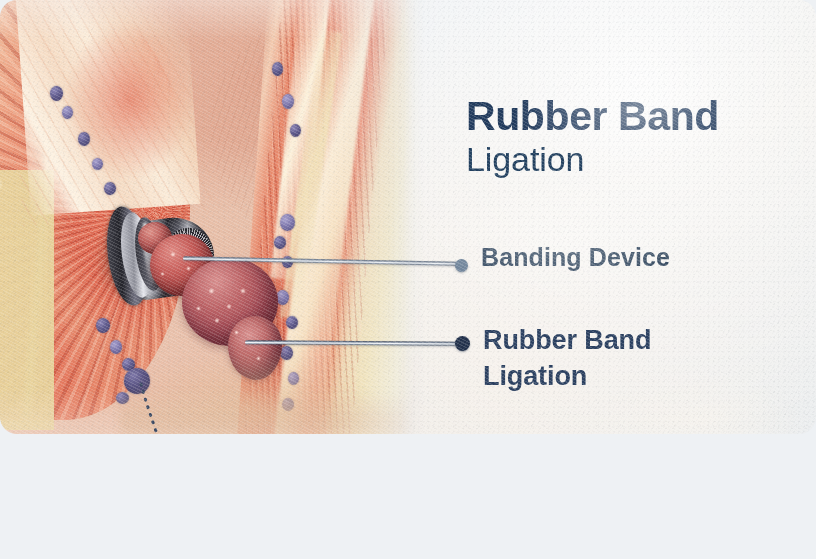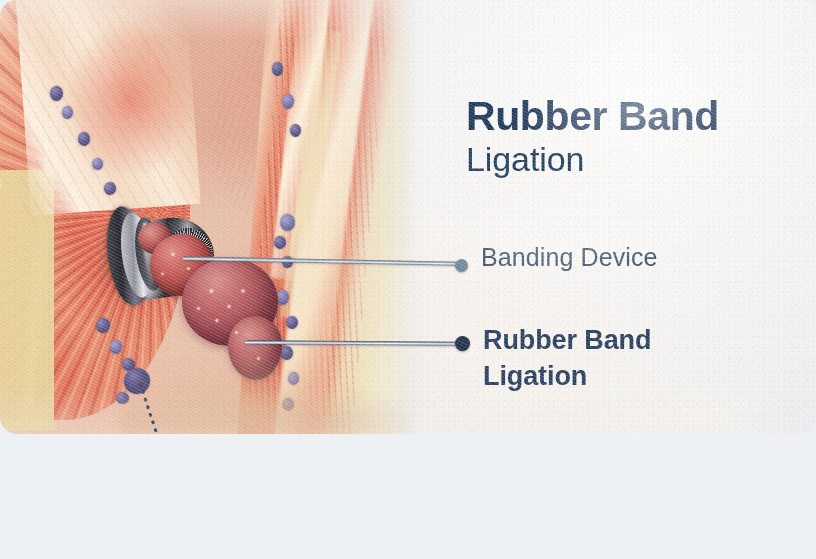--- a/index.html
+++ b/index.html
@@ -369,21 +369,21 @@
     display:block; font-size:41px; font-weight:700; letter-spacing:-.4px;
     color:#213a5c;
   }
   #title .t2 {
     display:block; font-size:34px; font-weight:400; letter-spacing:-.1px;
     margin-top:5px; color:#22405f;
   }
   .calloutlabel { position:absolute; z-index:30; color:#2e4460; }
   #label1 {
     left:481px; top:243px; width:320px;
-    font-size:25px; font-weight:400; letter-spacing:.1px; color:#33485f;
+    font-size:25px; font-weight:700; letter-spacing:.1px; color:#33485f;
   }
   #label2 {
     left:483px; top:323px; width:300px;
     font-size:27px; font-weight:600; line-height:1.33; letter-spacing:-.1px; color:#2b4060;
   }
   #caption {
     position:absolute; z-index:30; left:19px; top:448px; width:260px;
     font-size:25px; font-weight:600; line-height:1.33; letter-spacing:-.2px;
     color:#37506e;
   }

